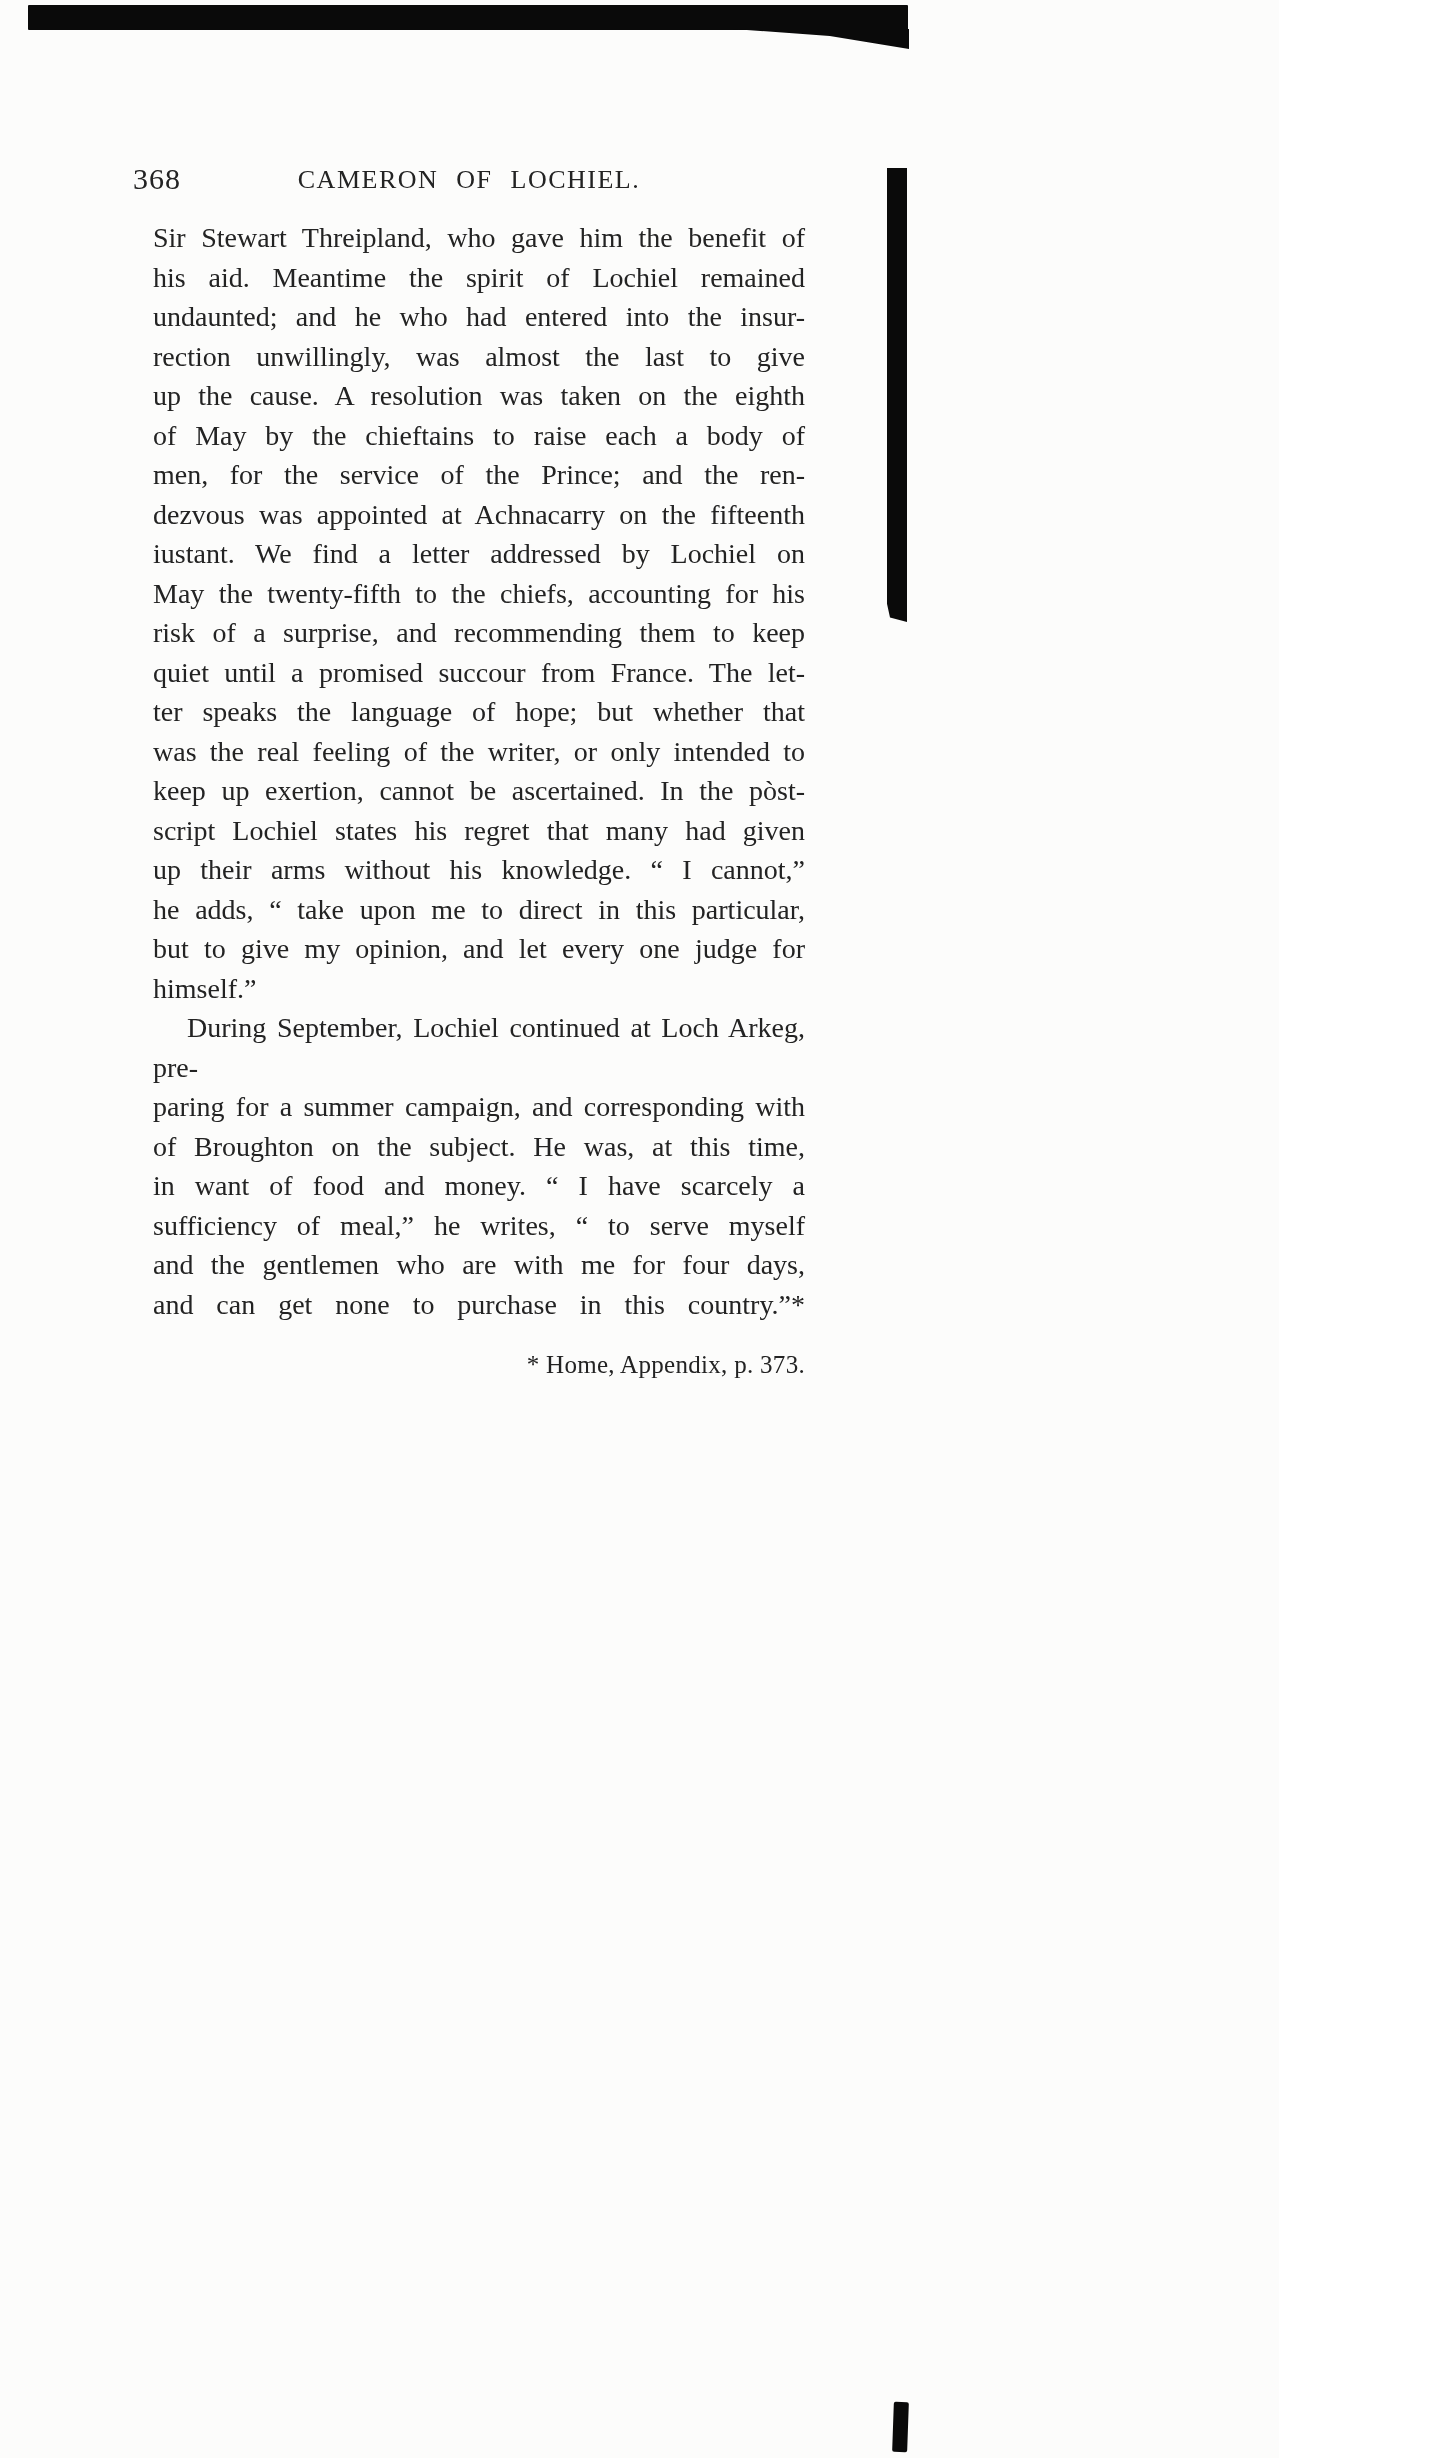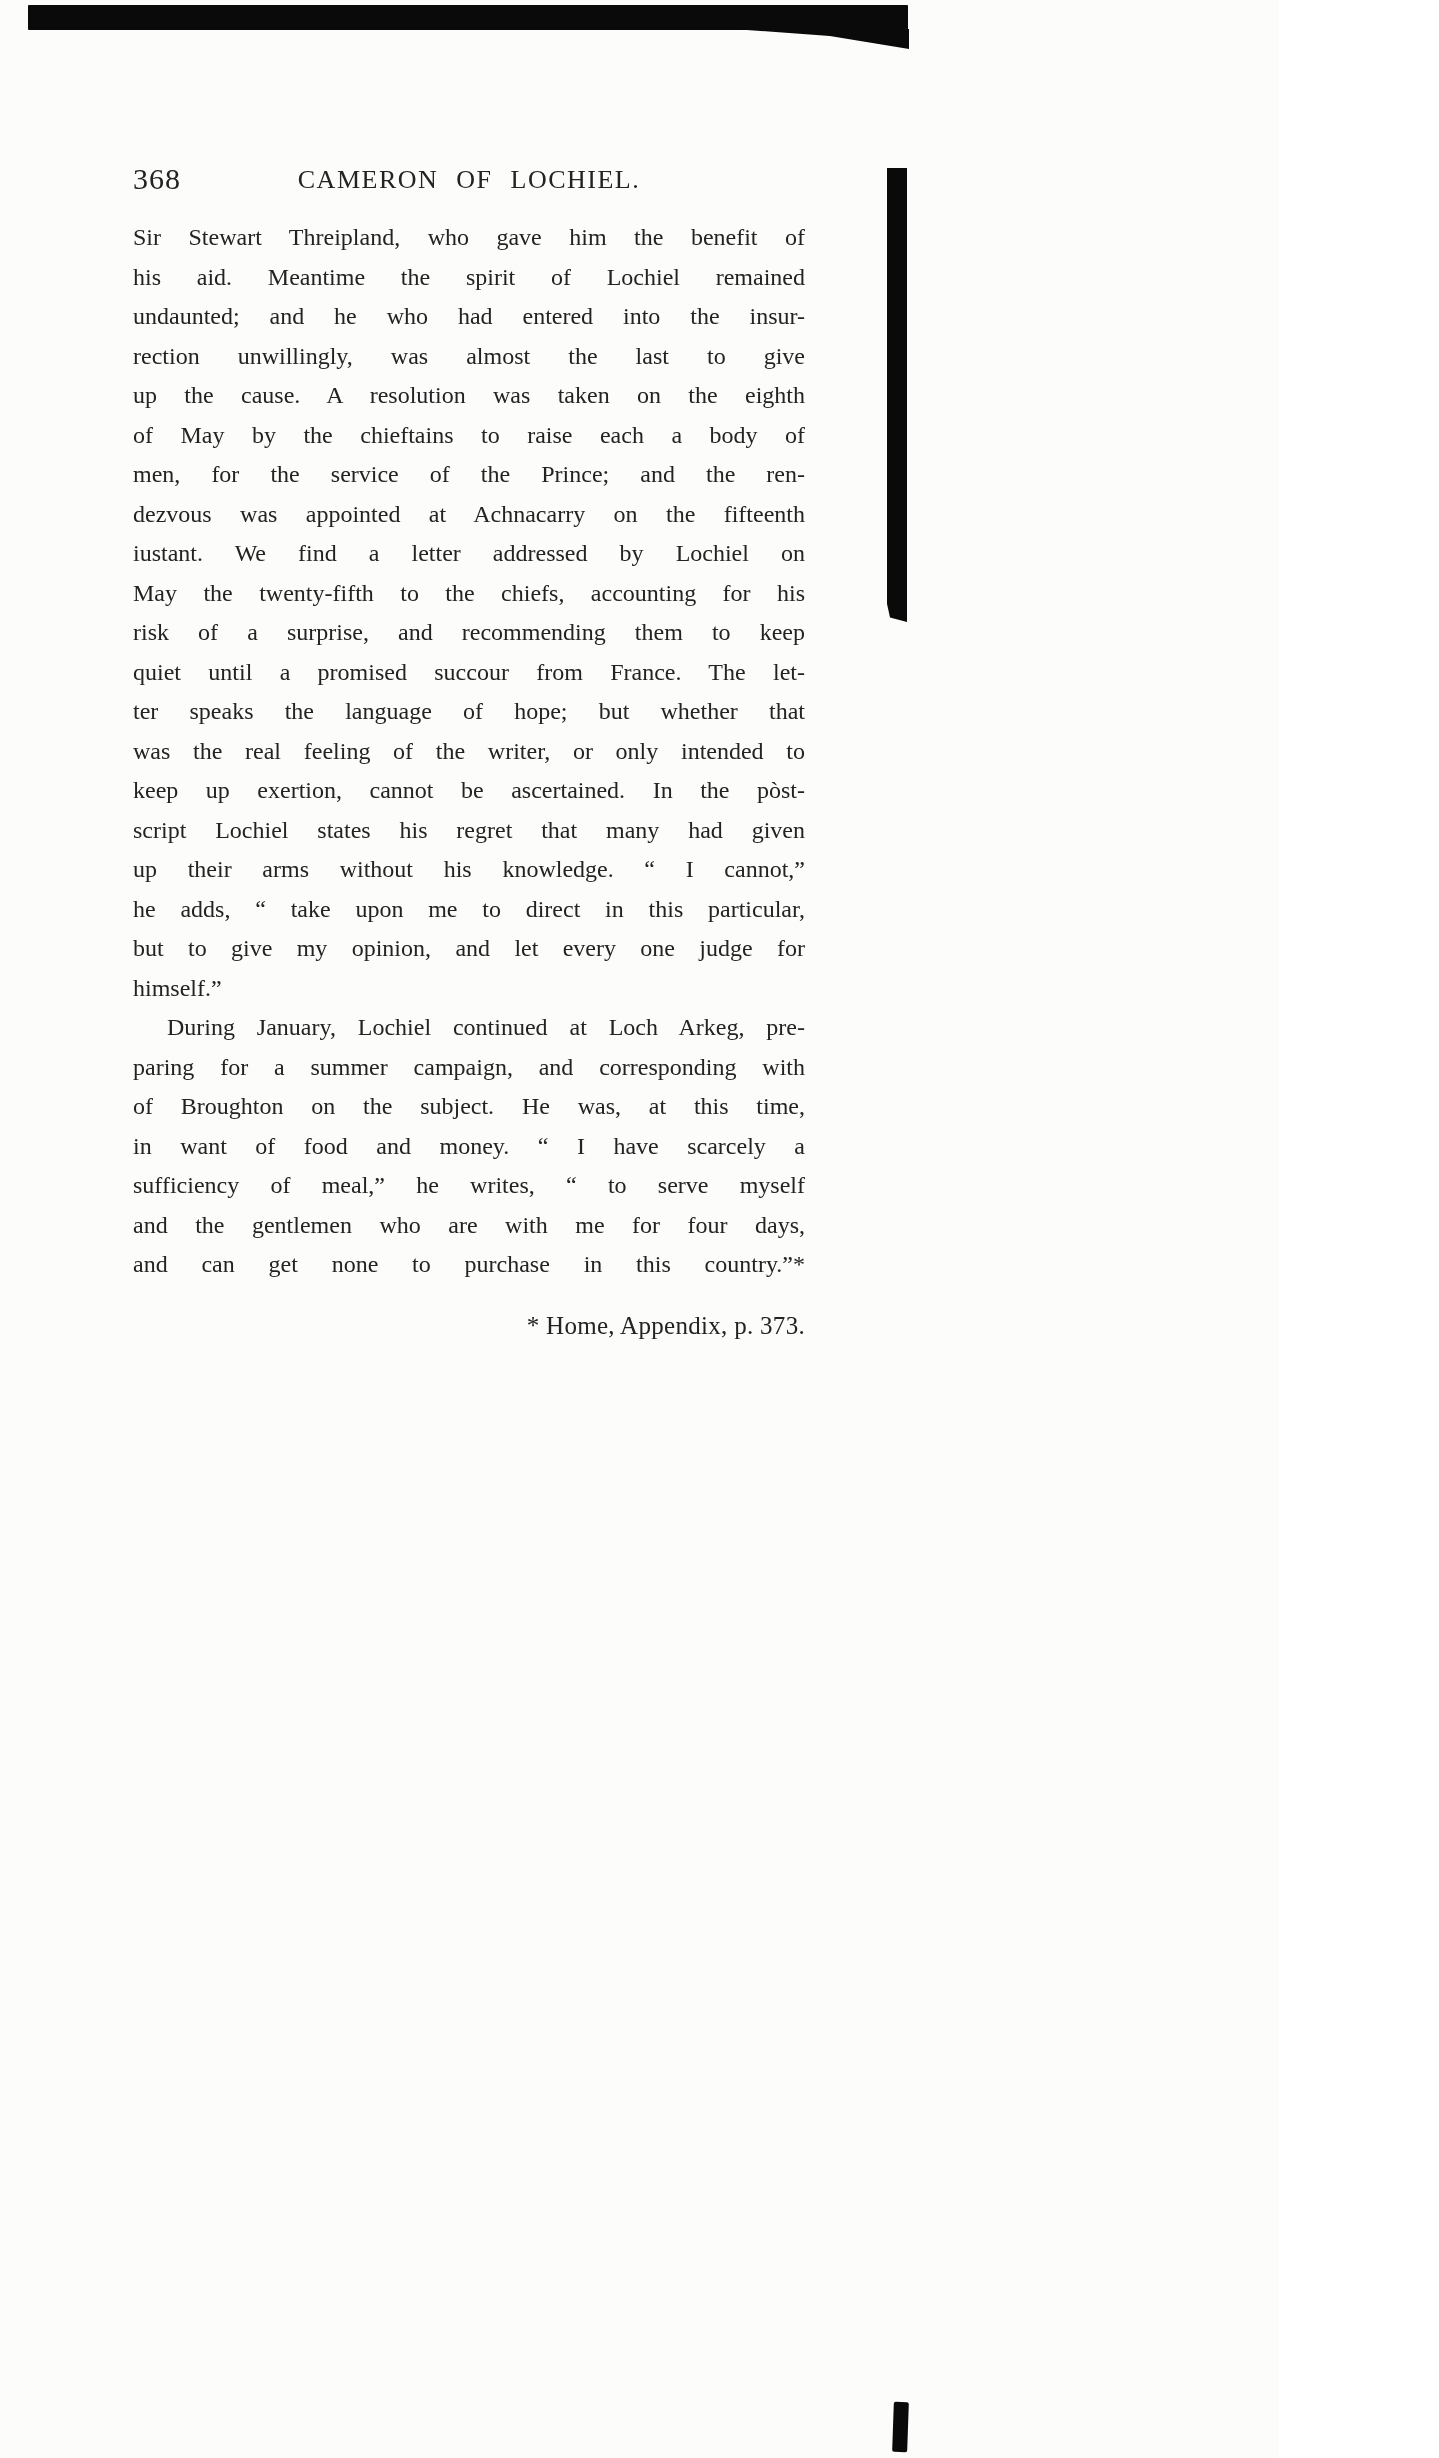--- a/index.html
+++ b/index.html
@@ -56,22 +56,23 @@
   }
   .running-title {
     display: block;
     text-align: center;
     font-size: 26px;
     letter-spacing: 1.5px;
     word-spacing: 10px;
     padding-top: 5px;
   }
   .body-text {
-    font-size: 24px;
+    font-size: 28px;
     line-height: 39.5px;
+    margin-left: 20px;
   }
   .tline {
     text-align: justify;
     text-align-last: justify;
     white-space: normal;
   }
   .tline.lastline { text-align-last: left; }
   .tline.indent { text-indent: 34px; }
 
   .footnote {
@@ -112,21 +113,21 @@
         <div class="tline">risk of a surprise, and recommending them to keep</div>
         <div class="tline">quiet until a promised succour from France. The let-</div>
         <div class="tline">ter speaks the language of hope; but whether that</div>
         <div class="tline">was the real feeling of the writer, or only intended to</div>
         <div class="tline">keep up exertion, cannot be ascertained. In the pòst-</div>
         <div class="tline">script Lochiel states his regret that many had given</div>
         <div class="tline">up their arms without his knowledge. “ I cannot,”</div>
         <div class="tline">he adds, “ take upon me to direct in this particular,</div>
         <div class="tline">but to give my opinion, and let every one judge for</div>
         <div class="tline lastline">himself.”</div>
-        <div class="tline indent">During January, Lochiel continued at Loch Arkeg, pre-</div>
+        <div class="tline indent">During September, Lochiel continued at Loch Arkeg, pre-</div>
         <div class="tline">paring for a summer campaign, and corresponding with</div>
         <div class="tline">of Broughton on the subject. He was, at this time,</div>
         <div class="tline">in want of food and money. “ I have scarcely a</div>
         <div class="tline">sufficiency of meal,” he writes, “ to serve myself</div>
         <div class="tline">and the gentlemen who are with me for four days,</div>
         <div class="tline">and can get none to purchase in this country.”*</div>
       </div>
 
     <div class="footnote">* Home, Appendix, p. 373.</div>
 

